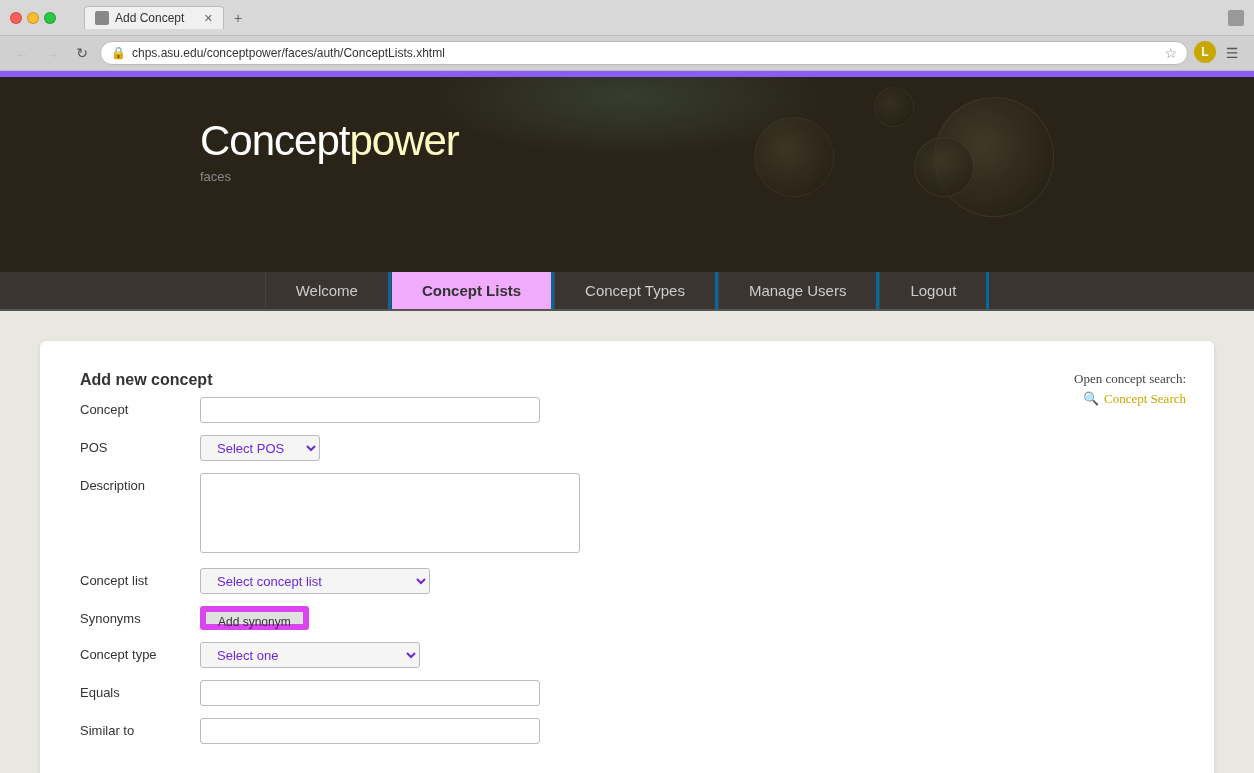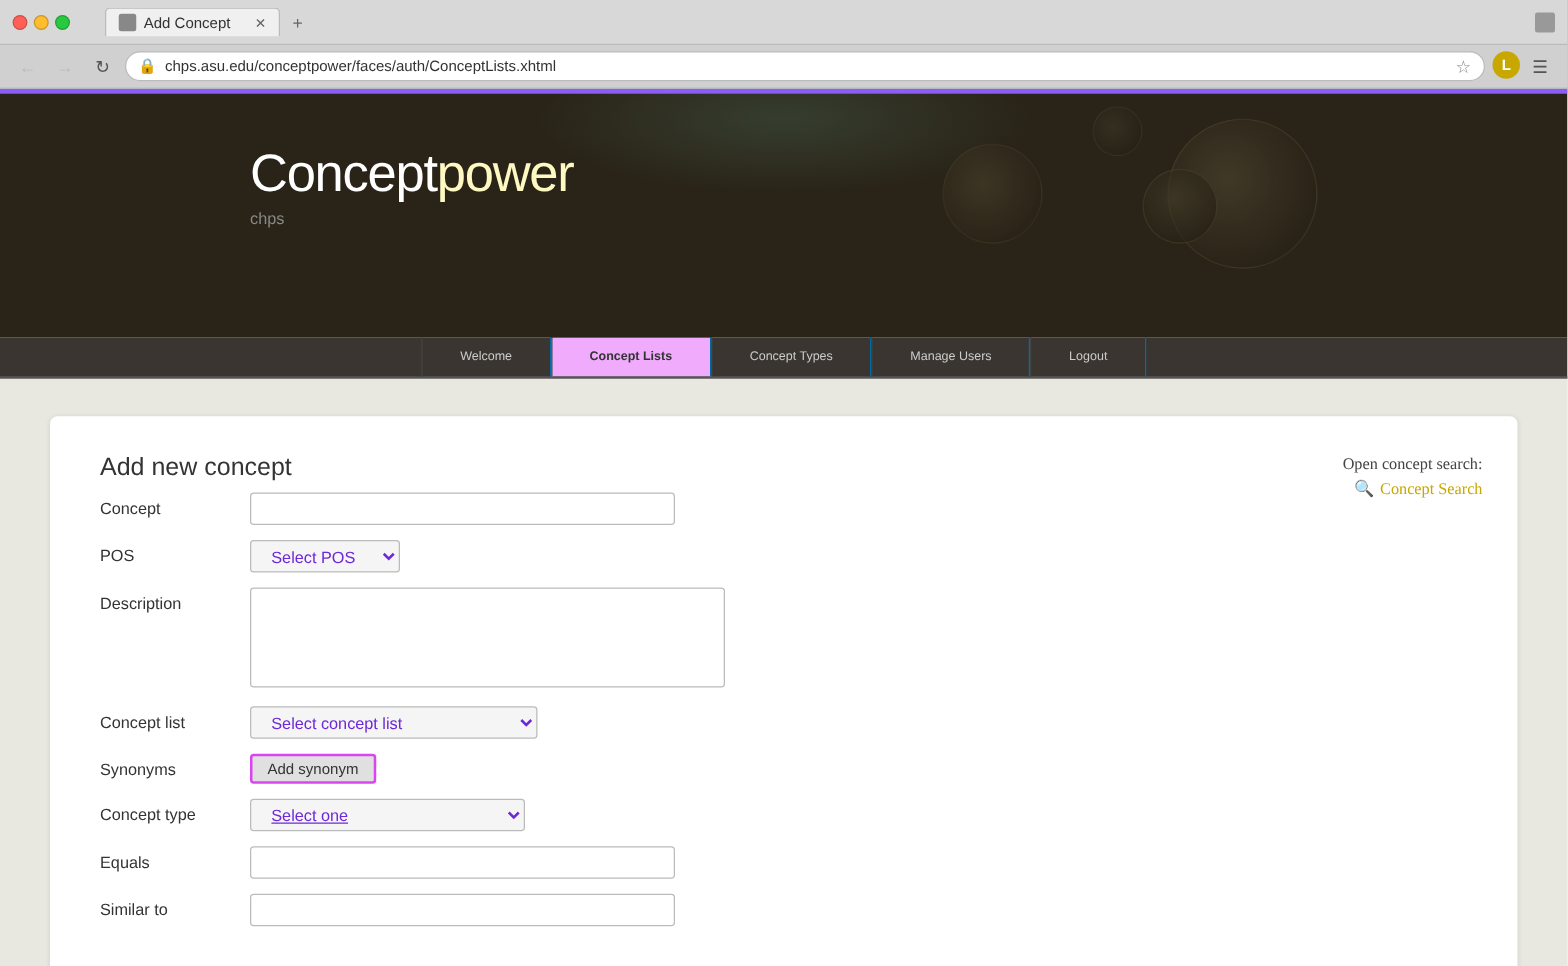--- a/index.html
+++ b/index.html
@@ -7,21 +7,21 @@
     body {
       font-family: Arial, sans-serif;
       font-size: 13px;
       background: #e8e8e0;
       min-height: 773px;
     }
 
     
     .browser-chrome {
       background: #1d4ed8;
-      border-bottom: 4px solid #8b5cf6;
+      border-bottom: 6px solid #8b5cf6;
     }
 
     .browser-titlebar {
       display: flex;
       align-items: center;
       padding: 6px 10px;
       background: #d8d8d8;
       border-bottom: 1px solid #bbb;
       gap: 8px;
     }
@@ -268,23 +268,23 @@
     .main-nav {
       background: #3a3530;
       display: flex;
       justify-content: center;
       border-bottom: 2px solid #555;
     }
 
     .nav-item {
       padding: 10px 30px;
       color: #ccc;
-      font-size: 10px;
+      font-size: 15px;
       cursor: pointer;
-      border-right: 1px solid #0369a1;
+      border-right: 3px solid #0369a1;
       border-left: 1px solid #444;
       transition: background 0.2s;
     }
 
     .nav-item.active {
       background: #f0abfc;
       color: #333;
       font-weight: bold;
       border-top: 2px solid #666;
       margin-top: -2px;
@@ -299,22 +299,22 @@
 
     .form-card {
       background: white;
       border-radius: 6px;
       padding: 30px 40px;
       box-shadow: 0 1px 4px rgba(0,0,0,0.1);
       position: relative;
     }
 
     .page-title {
-      font-size: 20px;
-      font-weight: normal;
+      font-size: 16px;
+      font-weight: bold;
       color: #333;
       margin-bottom: 8px;
     }
 
     .page-subtitle {
       color: #666;
       font-size: 13px;
       margin-bottom: 24px;
     }
 
@@ -383,21 +383,21 @@
       padding: 2px 12px;
       font-size: 13px;
       color: #6d28d9;
       background: #f5f5f5;
       cursor: pointer;
       outline: none;
     }
 
     .pos-select { width: 120px; }
     .list-select { width: 230px; }
-    .type-select { width: 220px; text-decoration: underline; }
+    .type-select { width: 220px; }
 
     .desc-textarea {
       width: 380px;
       height: 80px;
       border: 1px solid #bbb;
       border-radius: 3px;
       padding: 4px 6px;
       font-size: 13px;
       color: #333;
       resize: none;
@@ -405,21 +405,21 @@
     }
 
     .synonyms-row {
       display: flex;
       align-items: center;
       gap: 10px;
     }
 
     .add-synonym-btn {
       background: #e0e0e0;
-      border: 2px solid #d946ef;
+      border: 6px solid #d946ef;
       border-radius: 3px;
       padding: 3px 12px;
       font-size: 12px;
       color: #333;
       cursor: pointer;
       height: 24px;
     }
   </style>
 </head>
 <body>
@@ -464,21 +464,21 @@
     <div class="header-glow"></div>
     <div class="circle1"></div>
     <div class="circle2"></div>
     <div class="circle3"></div>
     <div class="circle4"></div>
   </div>
   <div class="header-content">
     <div class="logo">
       <span class="logo-concept">Concept</span><span class="logo-power">power</span>
     </div>
-    <div class="tagline">chps</div>
+    <div class="tagline">faces</div>
   </div>
 </div>
 
 <nav class="main-nav">
   <div class="nav-item">
     <span>Welcome</span>
   </div>
   <div class="nav-item active">
     <span>Concept Lists</span>
   </div>

